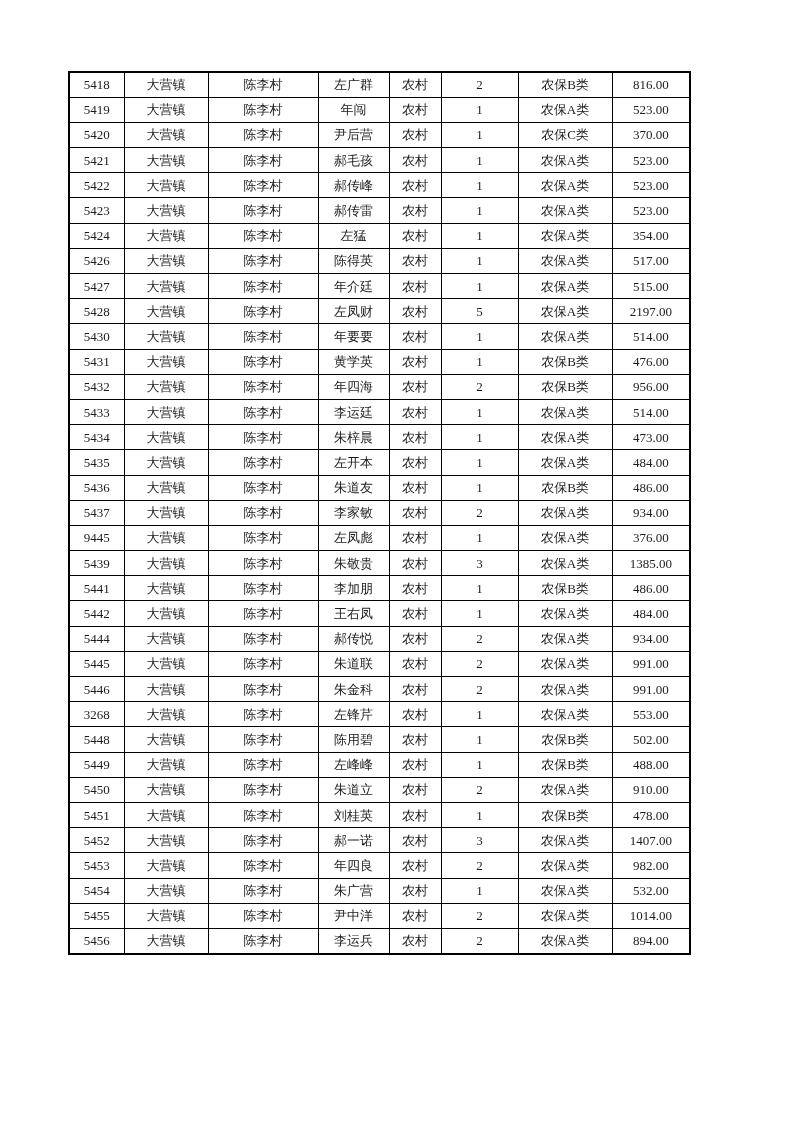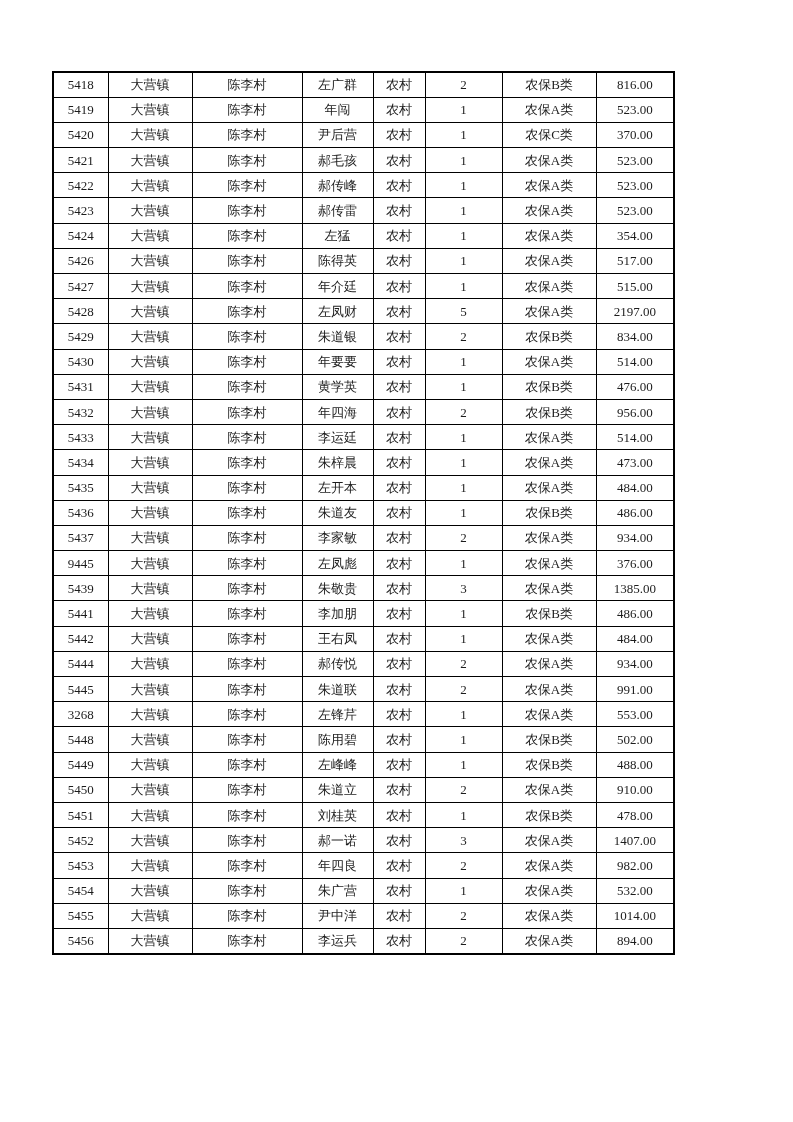--- a/index.html
+++ b/index.html
@@ -10,21 +10,21 @@
   body {
     position: relative;
     width: 793px;
     height: 1122px;
     overflow: hidden;
     font-family: "Liberation Serif", "DejaVu Serif", serif;
     color: #1c1c1c;
   }
   .sheet {
     position: absolute;
-    left: 52px;
+    left: 68px;
     top: 71px;
     border-radius: 19px;
   }
   table.grid {
     border-collapse: collapse;
     table-layout: fixed;
     width: 621px;
     border: 2px solid #000000;
   }
   table.grid td {
@@ -162,30 +162,20 @@
           <td class="c1">5428</td>
           <td class="c2">大营镇</td>
           <td class="c3">陈李村</td>
           <td class="c4">左凤财</td>
           <td class="c5">农村</td>
           <td class="c6">5</td>
           <td class="c7">农保A类</td>
           <td class="c8">2197.00</td>
         </tr>
         <tr>
-          <td class="c1">5429</td>
-          <td class="c2">大营镇</td>
-          <td class="c3">陈李村</td>
-          <td class="c4">朱道银</td>
-          <td class="c5">农村</td>
-          <td class="c6">2</td>
-          <td class="c7">农保B类</td>
-          <td class="c8">834.00</td>
-        </tr>
-        <tr>
           <td class="c1">5430</td>
           <td class="c2">大营镇</td>
           <td class="c3">陈李村</td>
           <td class="c4">年要要</td>
           <td class="c5">农村</td>
           <td class="c6">1</td>
           <td class="c7">农保A类</td>
           <td class="c8">514.00</td>
         </tr>
         <tr>
@@ -306,20 +296,30 @@
           <td class="c5">农村</td>
           <td class="c6">2</td>
           <td class="c7">农保A类</td>
           <td class="c8">934.00</td>
         </tr>
         <tr>
           <td class="c1">5445</td>
           <td class="c2">大营镇</td>
           <td class="c3">陈李村</td>
           <td class="c4">朱道联</td>
+          <td class="c5">农村</td>
+          <td class="c6">2</td>
+          <td class="c7">农保A类</td>
+          <td class="c8">991.00</td>
+        </tr>
+        <tr>
+          <td class="c1">5446</td>
+          <td class="c2">大营镇</td>
+          <td class="c3">陈李村</td>
+          <td class="c4">朱金科</td>
           <td class="c5">农村</td>
           <td class="c6">2</td>
           <td class="c7">农保A类</td>
           <td class="c8">991.00</td>
         </tr>
         <tr>
           <td class="c1">3268</td>
           <td class="c2">大营镇</td>
           <td class="c3">陈李村</td>
           <td class="c4">左锋芹</td>

